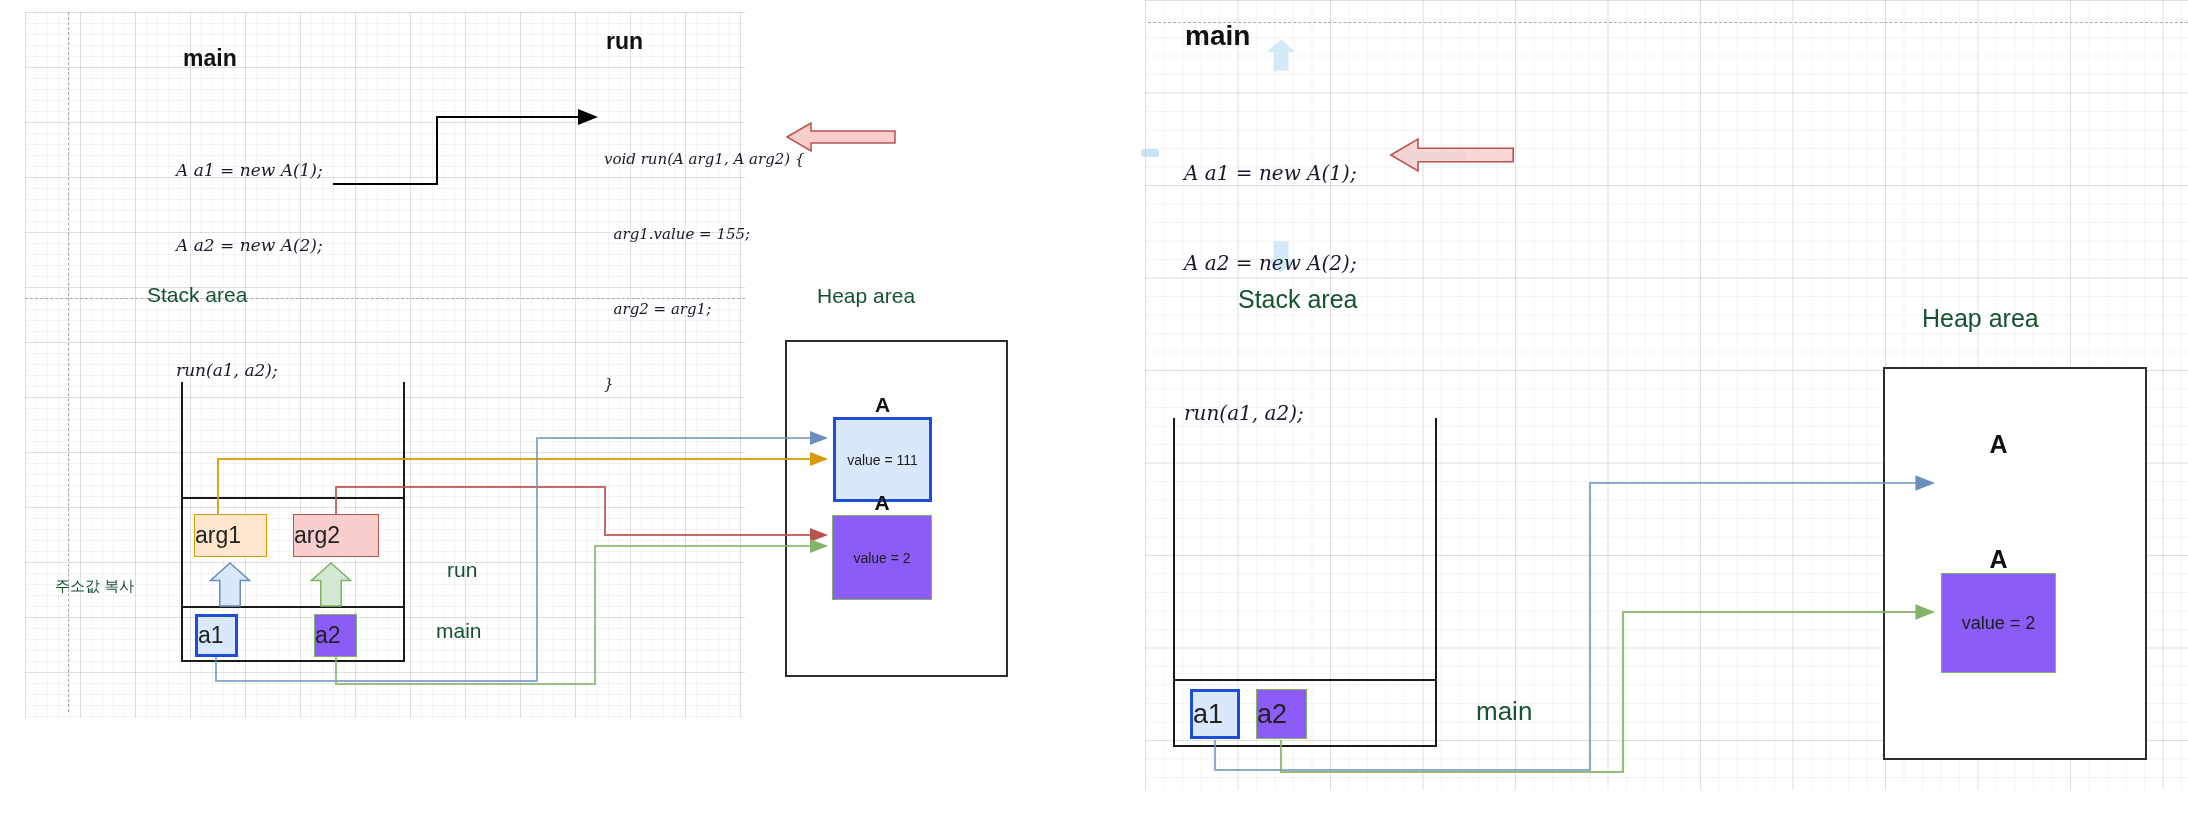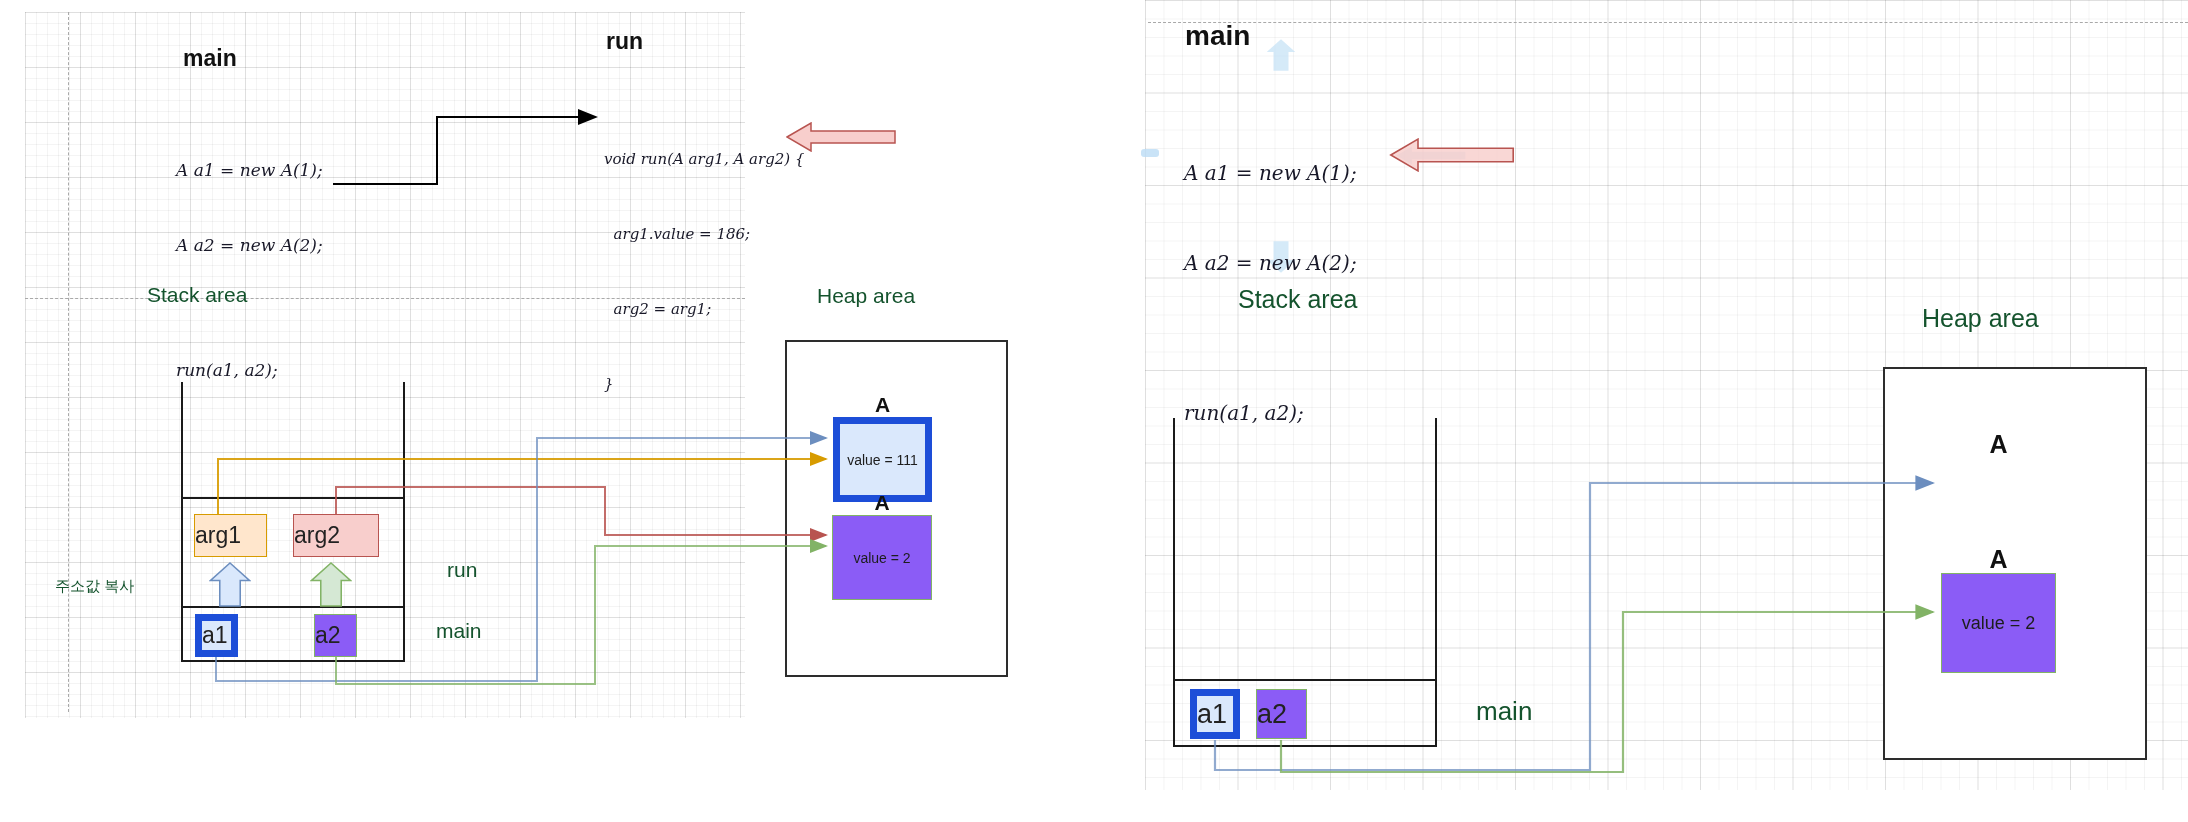--- a/index.html
+++ b/index.html
@@ -14,21 +14,21 @@
   .grid.small{background-size:55px 55px,55px 55px,11px 11px,11px 11px;}
   .grid.big{background-size:92.5px 92.5px,92.5px 92.5px,18.5px 18.5px,18.5px 18.5px;}
   .abs{position:absolute;}
   .vdash{position:absolute;width:0;border-left:1px dashed #a9a9a9;}
   .hdash{position:absolute;height:0;border-top:1px dashed #a9a9a9;}
   .title-bold{font-weight:bold;color:#111;}
   .code{font-family:"DejaVu Serif", serif;font-style:italic;color:#181828;white-space:pre;}
   .lbl{color:#14532d;}
   .varbox{position:absolute;display:flex;align-items:center;justify-content:flex-start;
           box-sizing:border-box;color:#222;}
-  .blue-box{background:#dae8fc;border:7px solid #1d4ed8;}
+  .blue-box{background:#dae8fc;border:3px solid #1d4ed8;}
   .green-box{background:#8b5cf6;border:1px solid #82b366;}
   .orange-box{background:#ffe6cc;border:1px solid #d79b00;}
   .red-box{background:#f8cecc;border:1px solid #b85450;}
   .stackwall{position:absolute;box-sizing:border-box;
              border-left:2px solid #1a1a1a;border-right:2px solid #1a1a1a;border-bottom:2px solid #1a1a1a;}
   .divline{position:absolute;height:0;border-top:2px solid #1a1a1a;}
   .heapbox{position:absolute;box-sizing:border-box;border:2px solid #2d2d2d;background:#ffffff;}
   .heapobj{position:absolute;text-align:center;}
   .heapobj .cls{font-weight:bold;color:#111;}
   .heapobj .objrect{display:flex;align-items:center;justify-content:center;box-sizing:border-box;}
@@ -46,21 +46,21 @@
   <div class="abs title-bold" style="left:183px;top:45px;font-size:23px;">main</div>
   <div class="abs code" style="left:176px;top:108px;font-size:17px;line-height:25px;">
     <div>A a1 = new A(1);</div>
     <div>A a2 = new A(2);</div>
     <div></div>
     <div>run(a1, a2);</div>
   </div>
   <div class="abs title-bold" style="left:606px;top:28px;font-size:23px;">run</div>
   <div class="abs code" style="left:604px;top:97px;font-size:15px;line-height:25px;">
     <div>void run(A arg1, A arg2) {</div>
-    <div>  arg1.value = 186;</div>
+    <div>  arg1.value = 155;</div>
     <div>  arg2 = arg1;</div>
     <div>}</div>
   </div>
 
   <svg class="abs" style="left:786px;top:122px;" width="110" height="30" viewBox="0 0 110 30">
     <polygon points="1,15 25,1 25,9 109,9 109,21 25,21 25,29" fill="#f8cecc" stroke="#b85450" stroke-width="1.5"></polygon>
   </svg>
 
   <div class="abs lbl" style="left:147px;top:283px;font-size:21px;">Stack area</div>
   <div class="abs lbl" style="left:817px;top:284px;font-size:21px;">Heap area</div>

